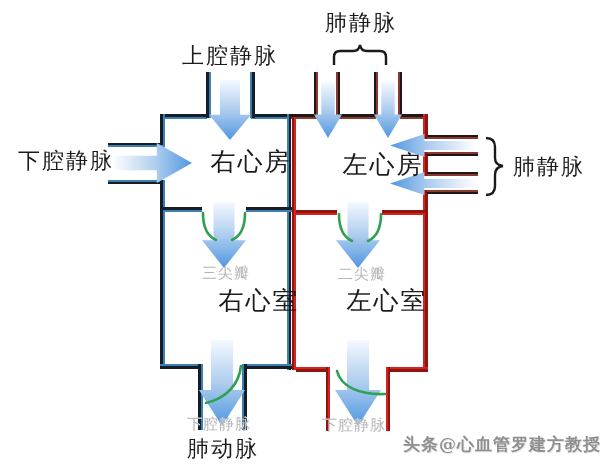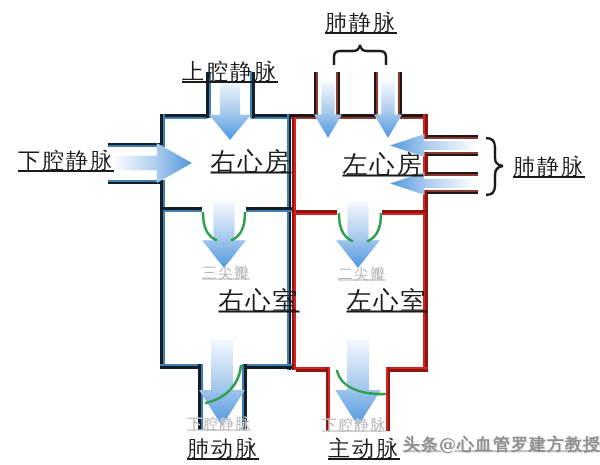--- a/index.html
+++ b/index.html
@@ -31,21 +31,21 @@
     clip-path:polygon(0 32%,56% 32%,56% 0,100% 50%,56% 100%,56% 68%,0 68%);
     background:linear-gradient(to right,#ffffff,var(--arrow-mid) 55%,var(--arrow-blue));
   }
   .ar-left{
     clip-path:polygon(100% 30%,40% 30%,40% 0,0 50%,40% 100%,40% 70%,100% 70%);
     background:linear-gradient(to left,#ffffff,var(--arrow-mid) 55%,var(--arrow-blue));
   }
   
   .lbl{
     position:absolute;transform:translate(-50%,-50%);white-space:nowrap;
-    color:var(--label-black);letter-spacing:2px;line-height:1;text-decoration:underline;
+    color:var(--label-black);letter-spacing:2px;line-height:1;
   }
   .lbl-main{font-size:25px;margin-left:28px;}
   .lbl-vessel{font-size:22px;}
   .lbl-valve{
     font-size:15px;color:var(--valve-label-gray);letter-spacing:1px;
     text-shadow:0.5px 0.5px 0 #ffffff;
     margin-top:40px;
   }
   .lbl-watermark{
     font-size:17px;color:var(--watermark-gray);letter-spacing:1px;font-weight:bold;
@@ -115,28 +115,27 @@
     <path class="brace" d="M334,65 L334,57 Q334,51 340,51 L353,51 Q359,51 360,45 Q361,51 367,51 L380,51 Q386,51 386,57 L386,65"></path>
     <path class="brace" d="M486,138 Q495,138 495,147 L495,158 Q495,165 503,166 Q495,167 495,175 L495,186 Q495,195 486,195"></path>
     <path class="leaflet" d="M203,213 C203,227 207,236 216,240"></path>
     <path class="leaflet" d="M245,213 C245,227 241,236 232,240"></path>
     <path class="leaflet" d="M339,214 C339,228 343,237 352,241"></path>
     <path class="leaflet" d="M381,214 C381,228 377,237 368,241"></path>
     <path class="leaflet" d="M241,366 C239,384 227,398 206,403"></path>
     <path class="leaflet" d="M337,371 C341,387 360,395 385,394"></path>
   </svg>
 
-  <span class="lbl lbl-vessel" style="left:230px;top:56px;margin-top:16px;">上腔静脉</span>
+  <span class="lbl lbl-vessel" style="left:230px;top:56px;">上腔静脉</span>
   <span class="lbl lbl-vessel" style="left:361px;top:23px;">肺静脉</span>
   <span class="lbl lbl-vessel" style="left:66px;top:161px;">下腔静脉</span>
   <span class="lbl lbl-vessel" style="left:549px;top:167px;">肺静脉</span>
   <span class="lbl lbl-main" style="left:223px;top:161px;">右心房</span>
   <span class="lbl lbl-main" style="left:355px;top:164px;">左心房</span>
   <span class="lbl lbl-valve" style="left:226px;top:233px;">三尖瓣</span>
   <span class="lbl lbl-valve" style="left:362px;top:234px;">二尖瓣</span>
   <span class="lbl lbl-main" style="left:231px;top:300px;">右心室</span>
   <span class="lbl lbl-main" style="left:359px;top:300px;">左心室</span>
   <span class="lbl lbl-valve" style="left:219px;top:384px;">下腔静脉</span>
   <span class="lbl lbl-valve" style="left:354px;top:385px;">下腔静脉</span>
   <span class="lbl lbl-vessel" style="left:223px;top:449px;">肺动脉</span>
-  <span class="lbl lbl-vessel" style="left:364px;top:449px;">主动脉</span>
   <span class="lbl lbl-watermark" style="left:502px;top:444px;">头条@心血管罗建方教授</span>
 </div>
 
 </body></html>

